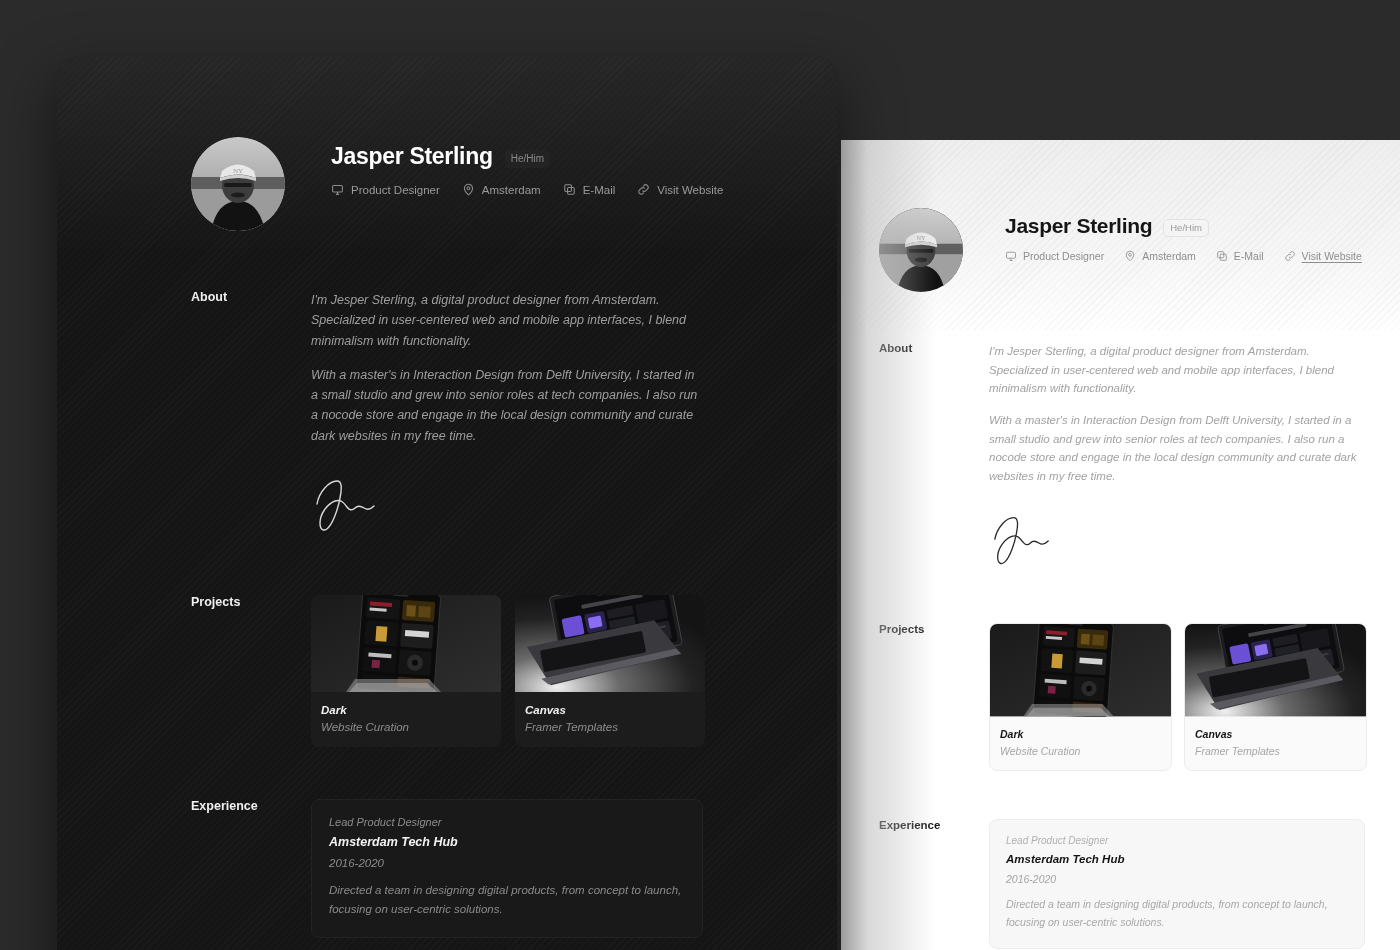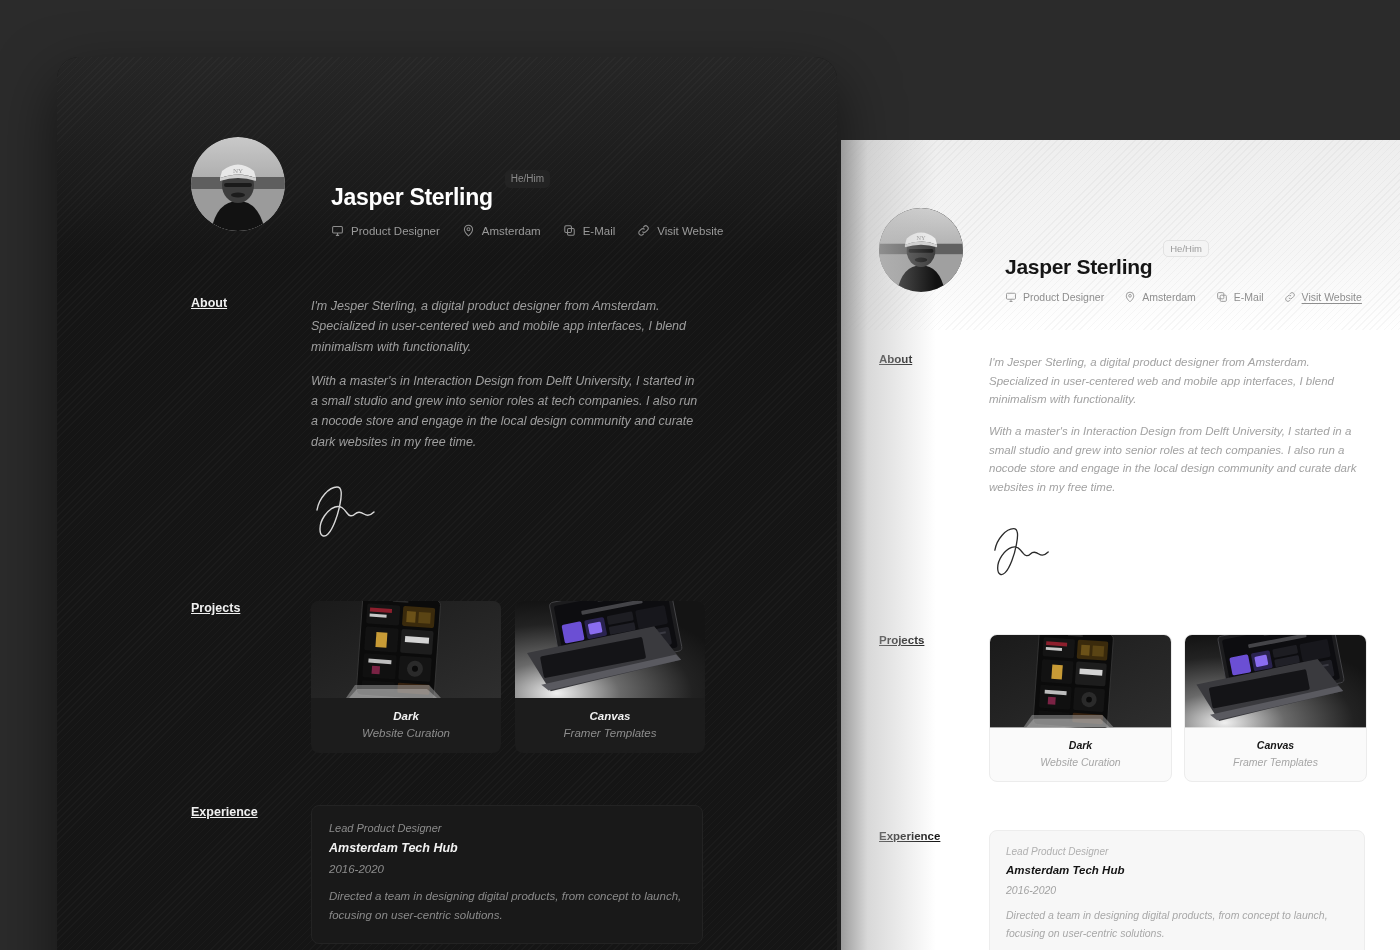--- a/index.html
+++ b/index.html
@@ -100,41 +100,40 @@
     position: relative;
     background: #3a3a3a;
   }
   .avatar svg { display: block; }
 
   .hdr-text { padding-top: 6px; }
   .name-row { display: flex; align-items: center; }
   .name {
     font-weight: bold;
     letter-spacing: -0.3px;
-    margin-top: 41px;
   }
   .pill {
     border-radius: 5px;
     line-height: 1;
     white-space: nowrap;
   }
   .meta-row { display: flex; align-items: center; }
   .meta-item { display: flex; align-items: center; white-space: nowrap; }
   .meta-item .ic { display: inline-flex; align-items: center; }
   .meta-item svg { display: block; }
 
   
   .section { display: flex; }
-  .sec-label { flex: none; font-weight: bold; text-decoration: underline; }
+  .sec-label { flex: none; font-weight: bold; }
   .sec-body { flex: 1; font-style: italic; }
   .para { }
   .para + .para { }
 
   
-  .proj-grid { display: flex; text-align: center; }
+  .proj-grid { display: flex; }
   .proj-card { overflow: hidden; flex: none; }
   .proj-thumb { position: relative; overflow: hidden; }
   .proj-foot { }
   .proj-title { font-weight: bold; }
   .proj-sub { }
 
   
   .exp-card { }
   .exp-role { }
   .exp-company { font-weight: bold; }

